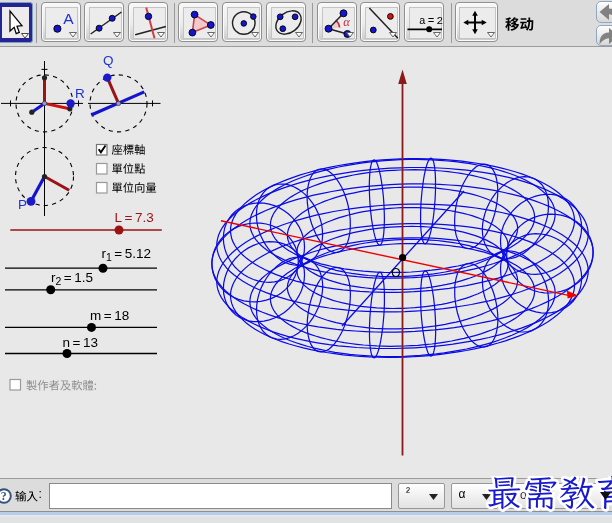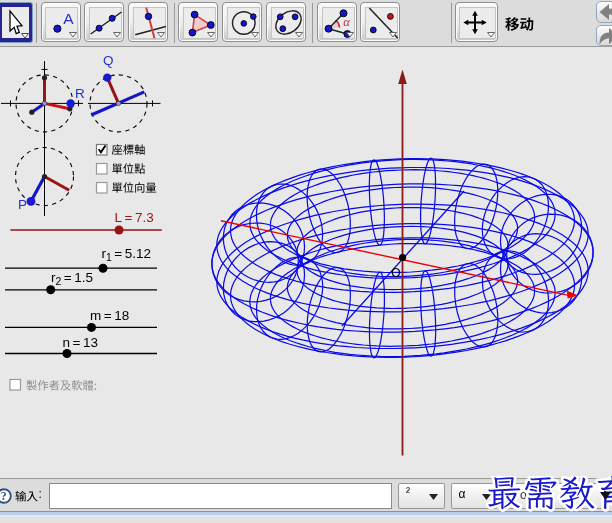--- a/index.html
+++ b/index.html
@@ -211,20 +211,31 @@
         <div style="position:absolute;left:3.5px;top:4px;width:31px;height:30px;background:#ececec;border:1px solid #c4c4c4"></div>
         <svg style="position:absolute;left:0;top:0" width="40" height="40" viewBox="0 0 40 40">
           <line x1="8.3" y1="5" x2="36.9" y2="35.3" stroke="#222" stroke-width="1.5"></line>
           <circle cx="12.3" cy="27" r="2.9" fill="#1515d0" stroke="#000" stroke-width="0.9"></circle>
           <circle cx="29.4" cy="13.4" r="2.9" fill="#d01515" stroke="#000" stroke-width="0.9"></circle>
         </svg>
         <svg style="position:absolute;right:2.5px;bottom:3.2px" width="8" height="5.5" viewBox="0 0 8 5.5">
           <polygon points="0.5,0.5 7.5,0.5 4,5" fill="#fff" stroke="#555" stroke-width="0.9"></polygon>
         </svg>
       </div>
+      <div style="position:absolute;left:404px;top:2px;width:40px;height:40px;border-radius:4px;border:1px solid #8f8f8f;background:linear-gradient(#f8f8f8,#ececec 55%,#c9c9c9);box-shadow:inset 0 0 0 1px #fbfbfb;box-sizing:border-box">
+        <div style="position:absolute;left:3.5px;top:4px;width:31px;height:30px;background:#ececec;border:1px solid #c4c4c4"></div>
+        <svg style="position:absolute;left:0;top:0" width="40" height="40" viewBox="0 0 40 40">
+          <text x="14" y="21.3" font-family="Liberation Mono, monospace" font-size="11" fill="#000">a = 2</text>
+          <line x1="2.5" y1="26.3" x2="37" y2="26.3" stroke="#000" stroke-width="1.7"></line>
+          <circle cx="24.2" cy="26.3" r="3" fill="#000"></circle>
+        </svg>
+        <svg style="position:absolute;right:2.5px;bottom:3.2px" width="8" height="5.5" viewBox="0 0 8 5.5">
+          <polygon points="0.5,0.5 7.5,0.5 4,5" fill="#fff" stroke="#555" stroke-width="0.9"></polygon>
+        </svg>
+      </div>
       <div style="position:absolute;left:454.5px;top:2px;width:43.5px;height:40px;border-radius:4px;border:1px solid #8f8f8f;background:linear-gradient(#f8f8f8,#ececec 55%,#c9c9c9);box-shadow:inset 0 0 0 1px #fbfbfb;box-sizing:border-box">
         <div style="position:absolute;left:3.5px;top:4px;width:34.5px;height:30px;background:#ececec;border:1px solid #c4c4c4"></div>
         <svg style="position:absolute;left:0;top:0" width="40" height="40" viewBox="0 0 40 40">
           <g stroke="#000" stroke-width="2">
             <line x1="19" y1="11.5" x2="19" y2="27.5"></line>
             <line x1="11" y1="19.5" x2="27" y2="19.5"></line>
           </g>
           <g fill="#000">
             <path d="M19 7.8L16.2 12.8L21.8 12.8Z"></path>
             <path d="M19 31.2L16.2 26.2L21.8 26.2Z"></path>

